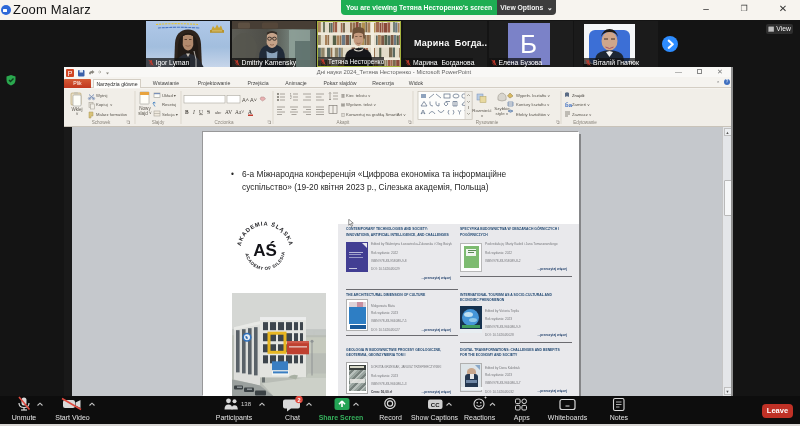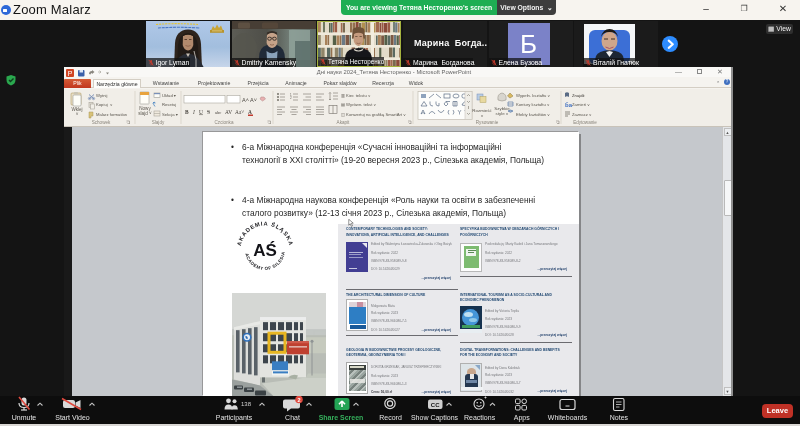--- a/index.html
+++ b/index.html
@@ -523,22 +523,21 @@
     </div>
     <div style="position:absolute; left:0; top:60px; width:8px; height:269px; background:#191919;"></div>
     <div id="editarea"></div>
     <div id="vscroll">
       <div style="position:absolute; left:0.5px; top:1px; width:8px; height:8px; background:#eceef0; border:0.5px solid #c0c0c0; font-size:4px; color:#555; text-align:center; line-height:8px;">▲</div>
       <div style="position:absolute; left:0.5px; top:53px; width:8px; height:36px; background:#f6f7f8; border:0.5px solid #b9b9b9; border-radius:1px;"></div>
       <div style="position:absolute; left:0.5px; top:260px; width:8px; height:8px; background:#eceef0; border:0.5px solid #c0c0c0; font-size:4px; color:#555; text-align:center; line-height:8px;">▼</div>
     </div>
     <div style="position:absolute; left:667px; top:0px; width:2px; height:329px; background:#8f8f8f;"></div>
     <div id="slide">
-      <div class="bul" style="left:39.5px; top:9.4px;">6-а Міжнародна конференція «Сучасні інноваційні та інформаційні<br>технології в XXI столітті» (19-20 вересня 2023 р., Сілезька академія, Польща)</div>
-      <div class="bul" style="left:39.5px; top:62.6px;">4-а Міжнародна наукова конференція «Роль науки та освіти в забезпеченні<br>сталого розвитку» (12-13 січня 2023 р., Сілезька академія, Польща)</div>
+      <div class="bul" style="left:39.5px; top:36px;">6-а Міжнародна конференція «Цифрова економіка та інформаційне<br>суспільство» (19-20 квітня 2023 р., Сілезька академія, Польща)</div>
 
       <svg width="58" height="58" viewBox="0 0 58 58" style="position:absolute; left:33px; top:89px;">
         <defs>
             <path id="arcTop" d="M 4.5,29 A 24.5,24.5 0 0 1 53.5,29"></path>
             <path id="arcBot" d="M 9,29 A 20,20 0 0 0 49,29"></path>
           </defs>
         <text font-size="5.7" font-weight="bold" fill="#19191d" font-family="Liberation Sans" letter-spacing="0.9"><textPath href="#arcTop" startOffset="5%">AKADEMIA ŚLĄSKA</textPath></text>
         <text font-size="4.4" font-weight="bold" fill="#19191d" font-family="Liberation Sans" letter-spacing="0.5"><textPath href="#arcBot" startOffset="6%">ACADEMY OF SILESIA</textPath></text>
         <text x="29" y="35" font-size="17" font-weight="bold" fill="#131318" text-anchor="middle" font-family="Liberation Sans">AŚ</text>
       </svg>

